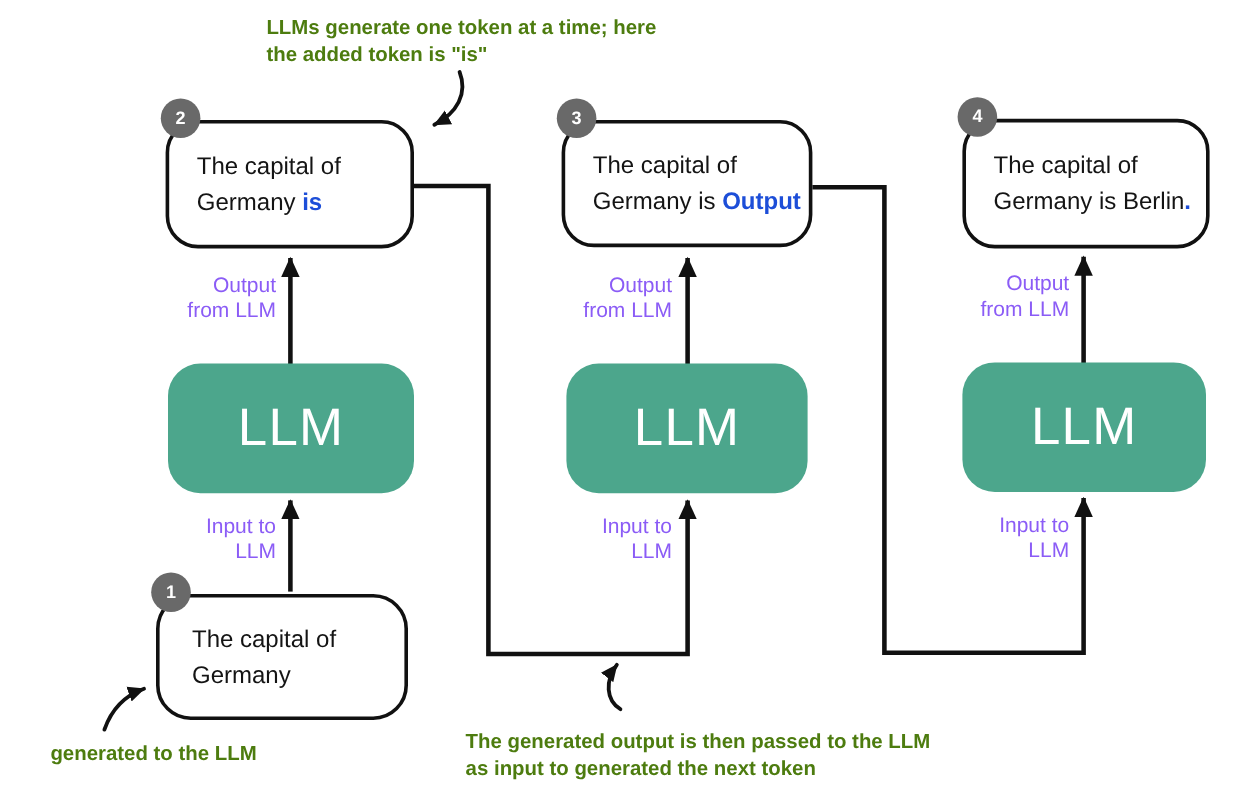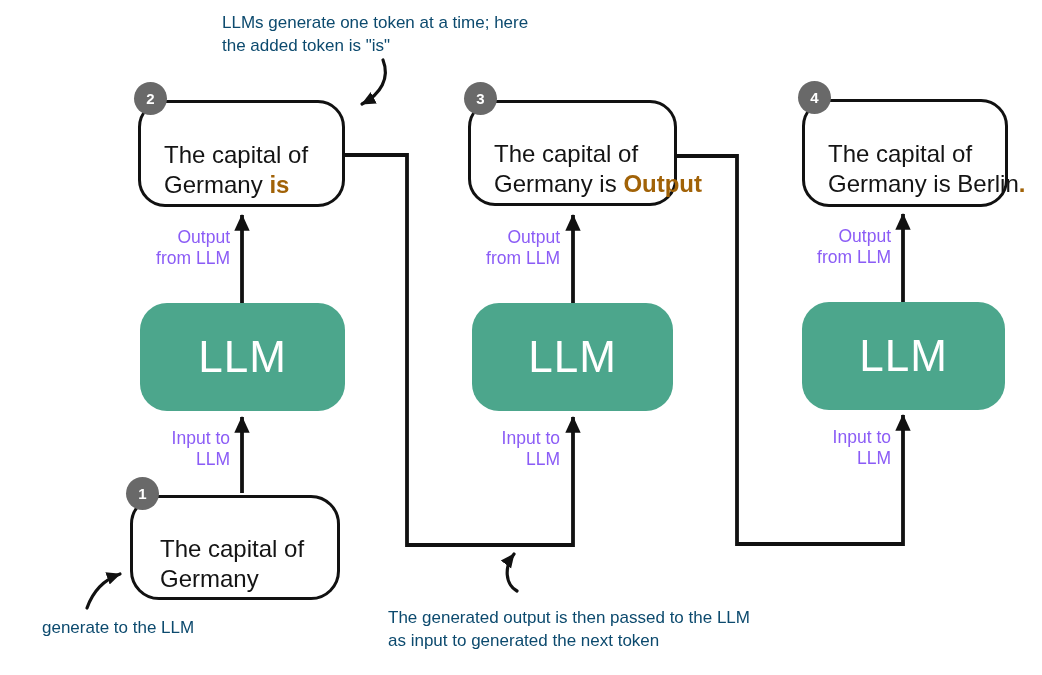--- a/index.html
+++ b/index.html
@@ -7,40 +7,40 @@
     position:relative;width:1042px;height:675px;background:#ffffff;
     font-family:"Liberation Sans", sans-serif;color:#141414;overflow:hidden;
   }
   .wires{position:absolute;left:0;top:0;width:1042px;height:675px;z-index:1;}
   .bubble{
     position:absolute;background:#ffffff;border:3.5px solid #111111;
     border-radius:27px;box-sizing:border-box;z-index:2;
   }
   .bubble-text{
     position:absolute;left:23px;top:50%;transform:translateY(-50%);
-    font-size:24px;line-height:30px;white-space:nowrap;color:#141414;margin-top:16px;
+    font-size:20px;line-height:30px;white-space:nowrap;color:#141414;
   }
-  .hl{color:#a16207;font-weight:bold;}
+  .hl{color:#1d4ed8;font-weight:bold;}
   .badge{
     position:absolute;left:-7px;top:-21px;width:33px;height:33px;border-radius:50%;
     background:#696969;color:#ffffff;font-size:15px;font-weight:bold;
     display:flex;align-items:center;justify-content:center;z-index:3;
   }
   .llm-box{
     position:absolute;background:#4CA68C;border-radius:27px;z-index:2;
     display:flex;align-items:center;justify-content:center;
     color:#ffffff;font-size:44px;letter-spacing:1px;
   }
   .arrow-label{
     position:absolute;width:110px;text-align:right;font-size:17.5px;line-height:21px;
     color:#8b5cf6;z-index:2;white-space:nowrap;
   }
   .annotation{
-    position:absolute;font-weight:normal;font-size:17px;line-height:23px;
-    color:#0c4a6e;z-index:4;white-space:nowrap;
+    position:absolute;font-weight:bold;font-size:17px;line-height:23px;
+    color:#4d7c0f;z-index:4;white-space:nowrap;
   }
   .annotation .gap{margin-top:6px;}
 </style>
 </head>
 <body>
 
 <div class="canvas">
 
   <svg class="wires" viewBox="0 0 1042 675">
     <defs>
@@ -129,20 +129,20 @@
   <div class="arrow-label" style="left:781px;top:427px;">
     <div>Input to</div>
     <div>LLM</div>
   </div>
 
   <div class="annotation" style="left:222px;top:11px;">
     <div>LLMs generate one token at a time; here</div>
     <div>the added token is "is"</div>
   </div>
   <div class="annotation" style="left:42px;top:610px;">
-    <div class="gap">generate to the LLM</div>
+    <div class="gap">generated to the LLM</div>
   </div>
   <div class="annotation" style="left:388px;top:606px;">
     <div>The generated output is then passed to the LLM</div>
     <div>as input to generated the next token</div>
   </div>
 
 </div>
 
 </body></html>

